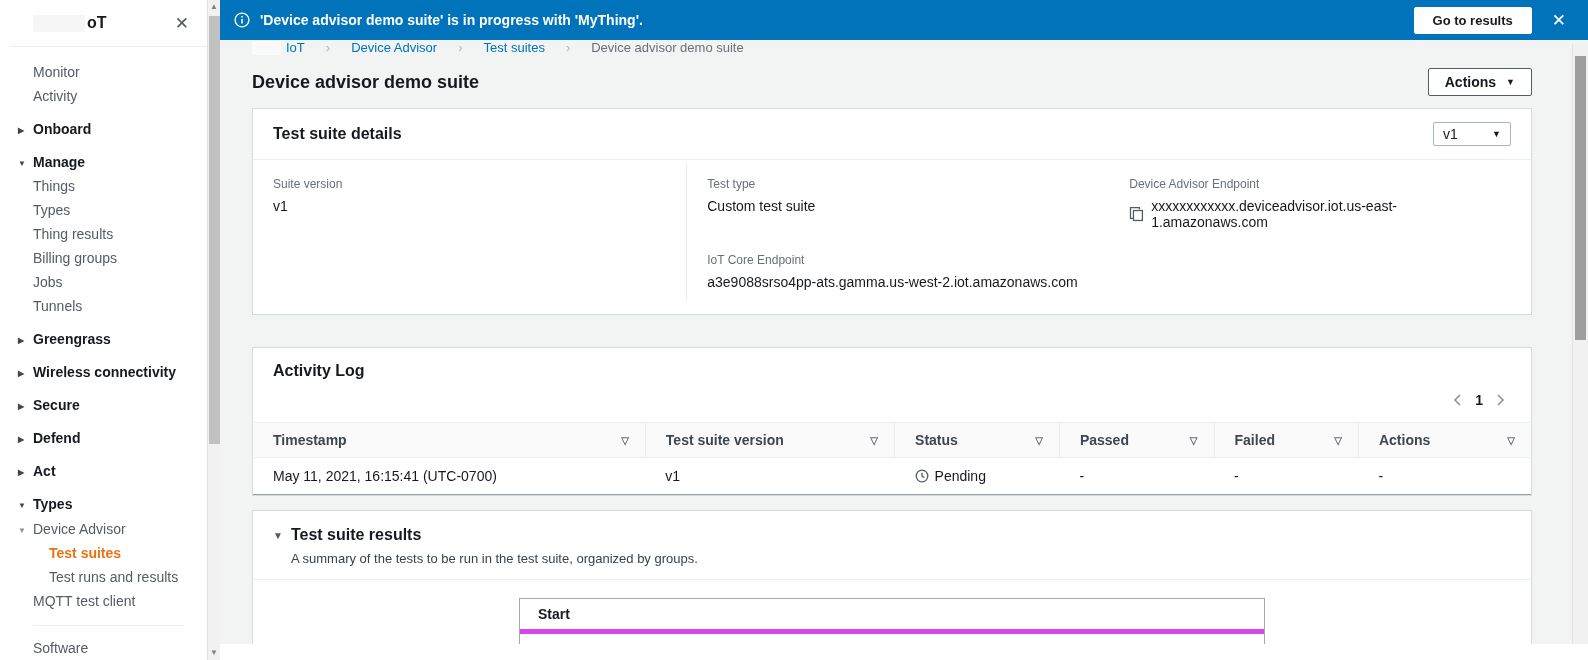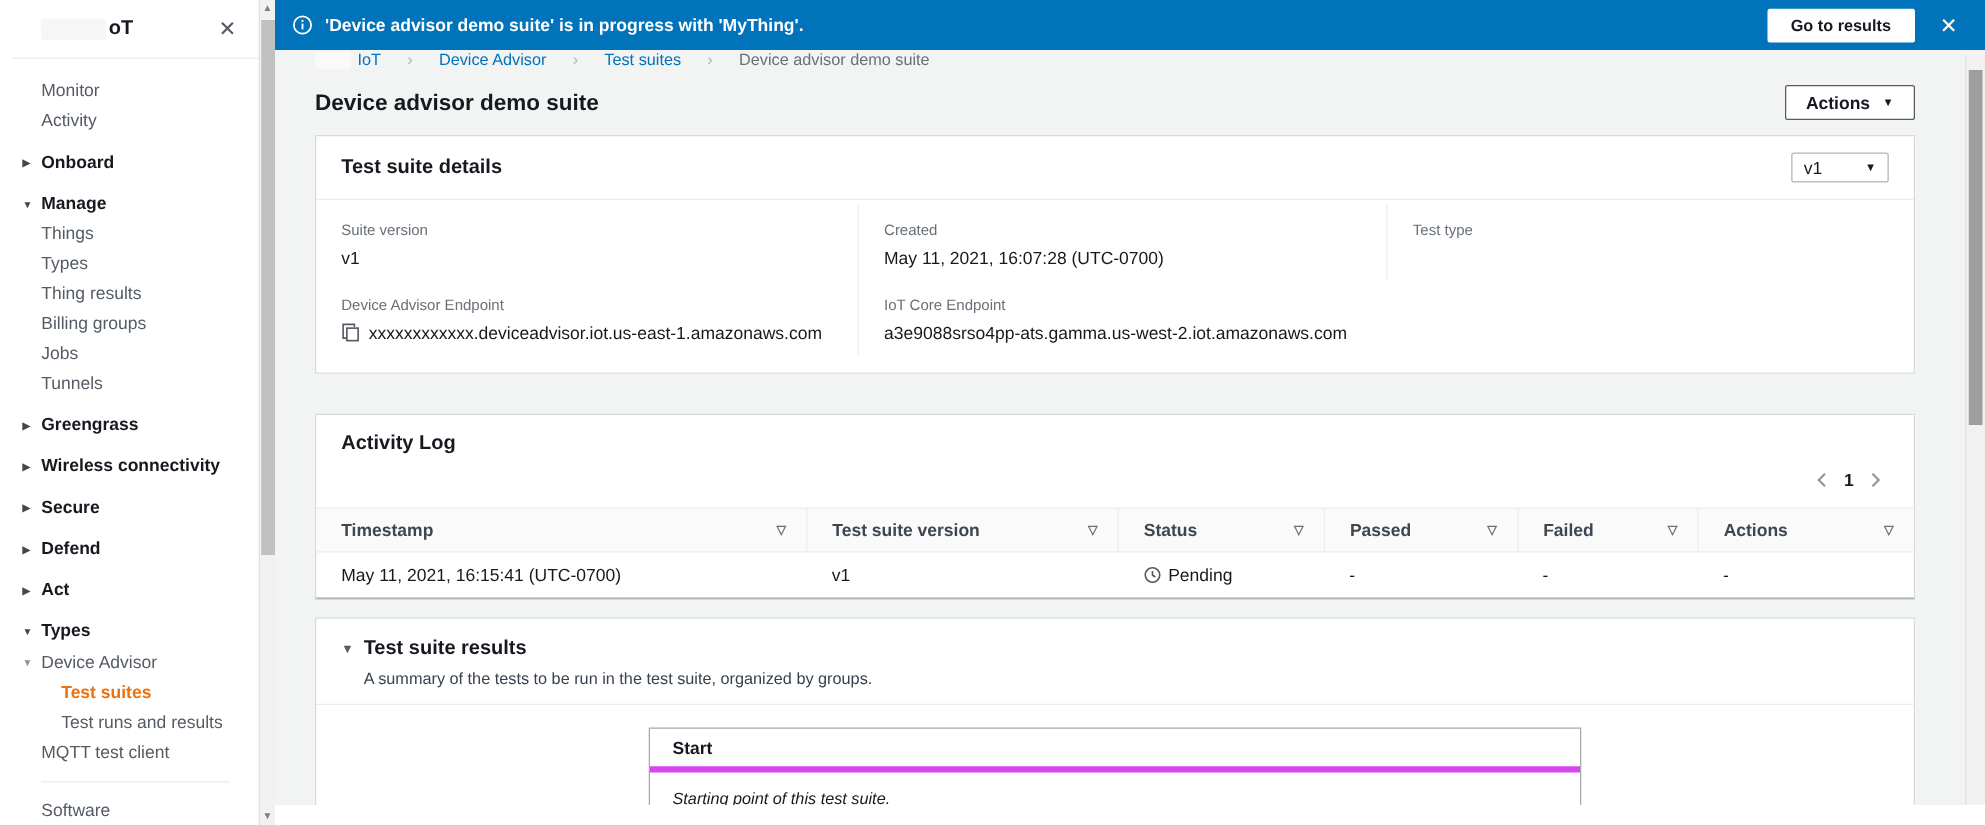--- a/index.html
+++ b/index.html
@@ -191,25 +191,22 @@
             <span>v1</span>
             <span class="caret">▼</span>
           </span>
         </div>
         <div class="detail-grid">
           <div class="dcell">
             <div class="dlabel">Suite version</div>
             <div class="dvalue">v1</div>
           </div>
           <div class="dcell bl">
-            <div class="dlabel">Created</div>
-            <div class="dvalue">May 11, 2021, 16:07:28 (UTC-0700)</div>
-          </div>
-          <div class="dcell bl">
             <div class="dlabel">Test type</div>
+            <div class="dvalue">Custom test suite</div>
           </div>
           <div class="dcell">
             <div class="dlabel">Device Advisor Endpoint</div>
             <div class="dvalue">
               <svg class="icon-svg" width="15" height="16" viewBox="0 0 15 16">
                 <path d="M10.5 3.5 V1.5 H1.5 V12.5 H4.5" fill="none" stroke="#545b64" stroke-width="1.3"></path>
                 <rect x="4.5" y="4.5" width="9" height="10" fill="#ffffff" stroke="#545b64" stroke-width="1.3"></rect>
               </svg>
               <span>xxxxxxxxxxxx.deviceadvisor.iot.us-east-1.amazonaws.com</span>
             </div>

